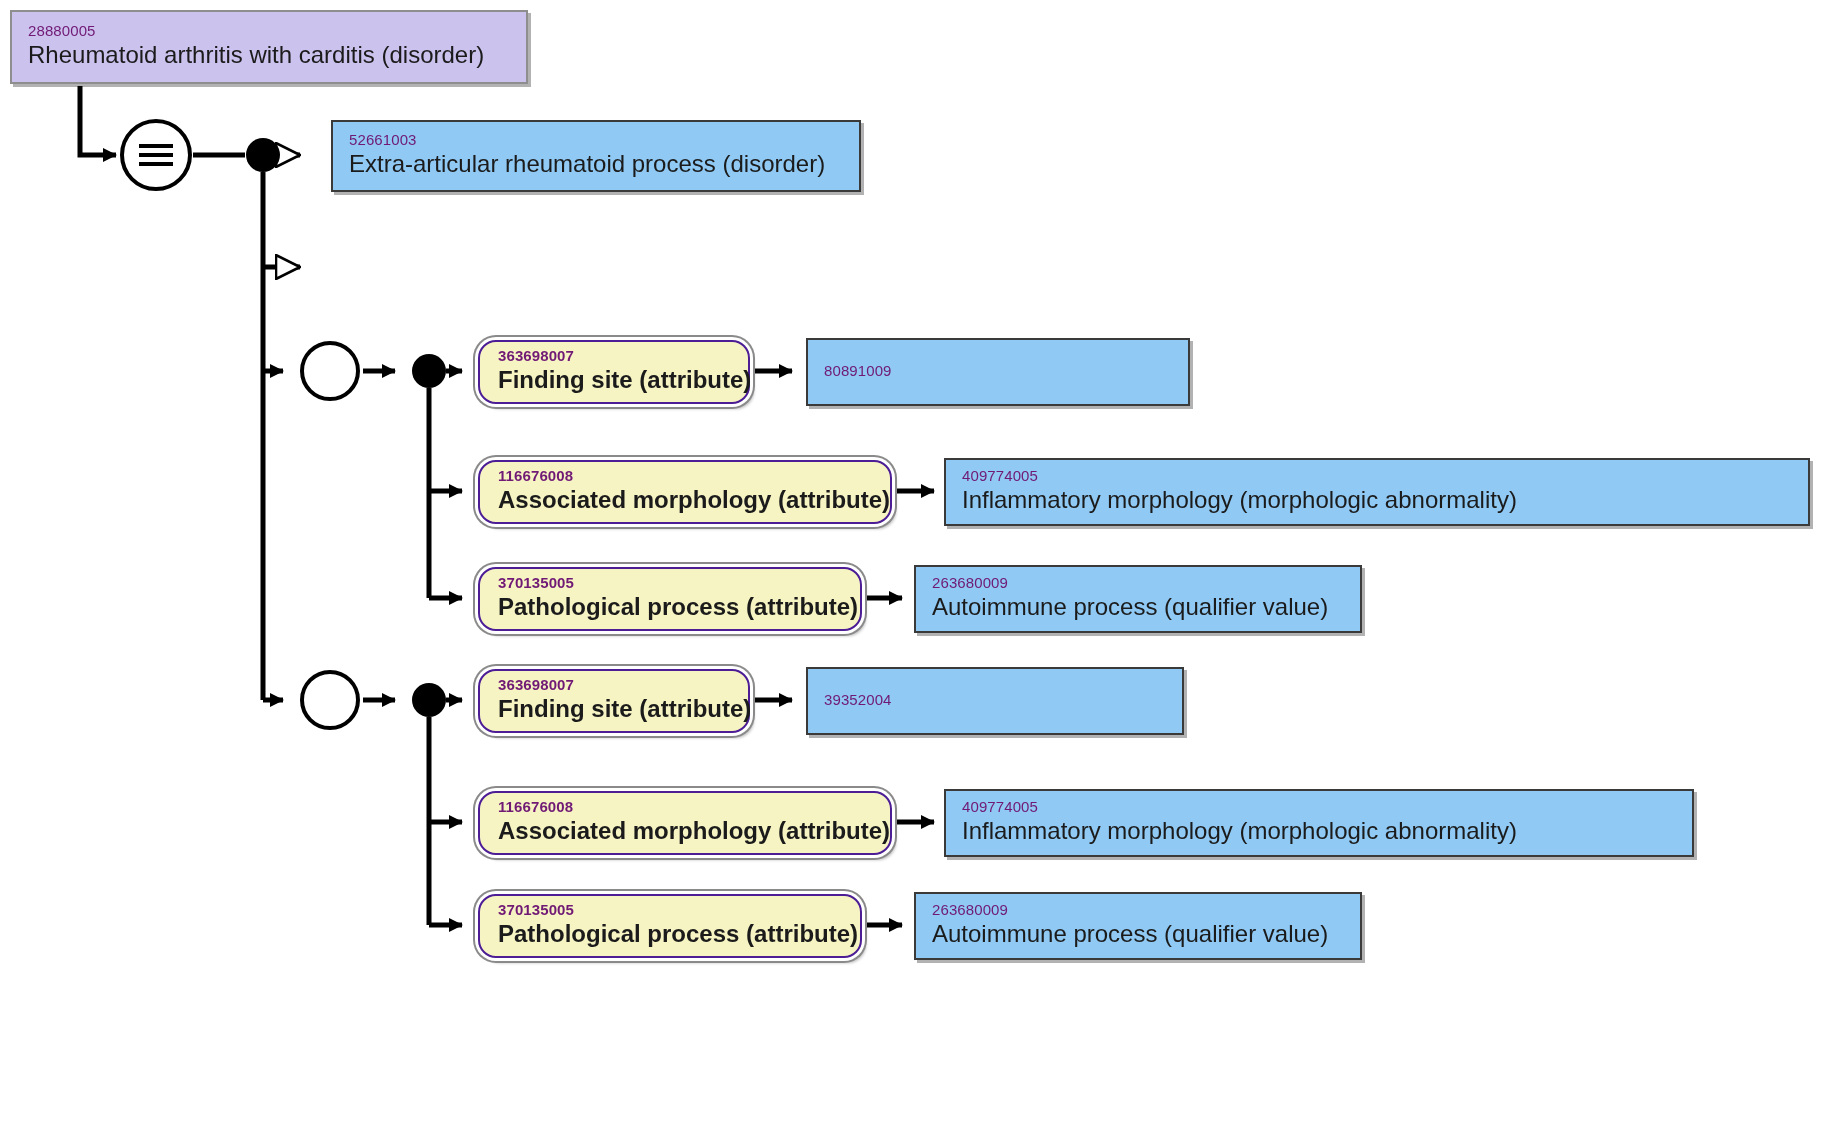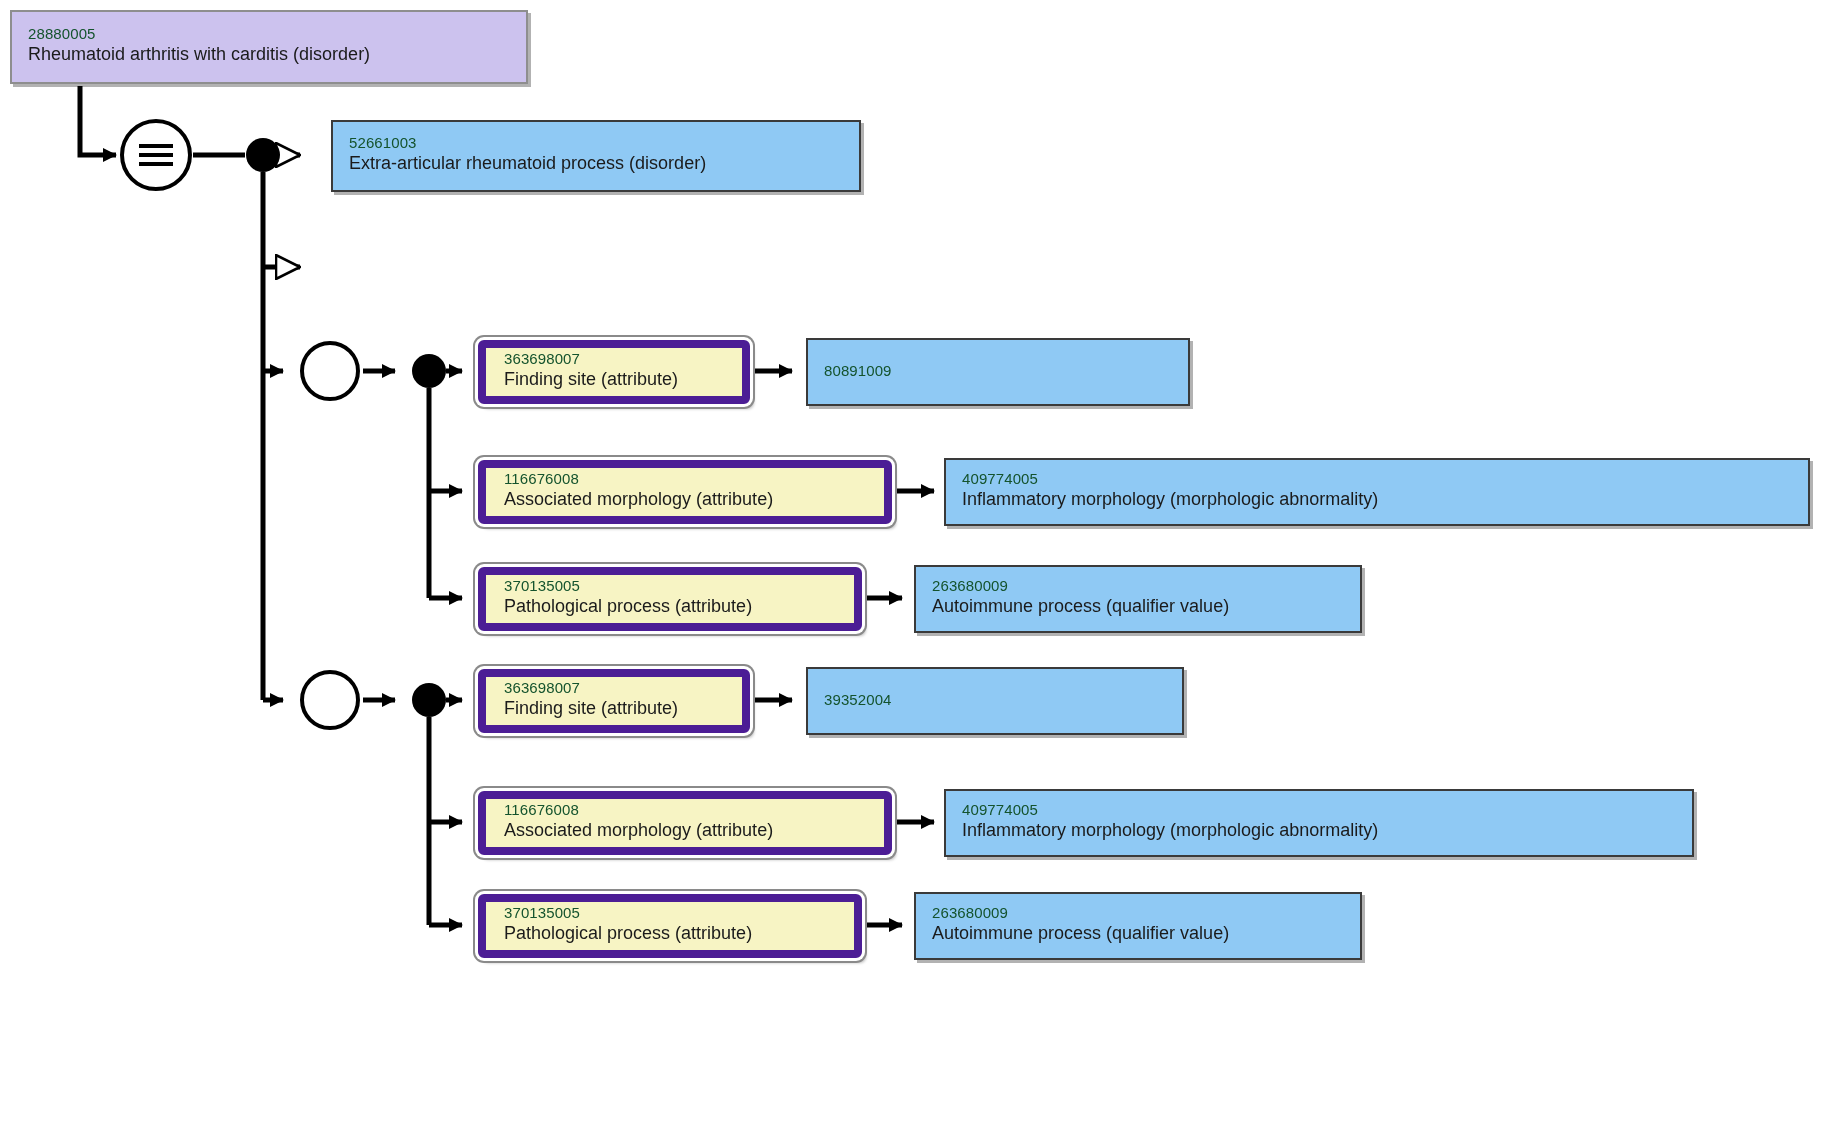--- a/index.html
+++ b/index.html
@@ -33,52 +33,53 @@
     box-sizing: border-box;
     padding: 7px 13px 9px 16px;
     border: 2px solid #3c3c3c;
     box-shadow: 3px 3px 0 rgba(0,0,0,0.30);
     display: flex;
     flex-direction: column;
     justify-content: center;
   }
   .node .sctid {
     font-size: 15px;
-    color: #14532d;
+    color: #701a75;
     line-height: 1.12;
     letter-spacing: 0.1px;
     white-space: nowrap;
   }
   .node .term {
-    font-size: 18px;
+    font-size: 24px;
     color: #1b1b1b;
     line-height: 1.18;
     margin-top: 1px;
     white-space: nowrap;
   }
 
   .node.focus {
     background: #ccc2ee;
     border-color: #8e8e8e;
   }
   .node.concept {
     background: #8fc9f4;
     border-color: #3a3a3a;
   }
 
   
   .node.attribute {
     background: #f7f4c4;
-    border: 8px solid #4c1d95;
-    border-radius: 6px;
+    border: 2px solid #4c1d95;
+    border-radius: 18px;
     box-shadow:
       0 0 0 3px #ffffff,
       0 0 0 5px #8a8a8a,
       4px 5px 3px rgba(0,0,0,0.26);
     padding: 7px 16px 9px 18px;
+    font-weight: bold;
   }
 
   
   .glyph {
     position: absolute;
   }
   .equiv-circle {
     width: 72px;
     height: 72px;
     border: 4px solid #000;

